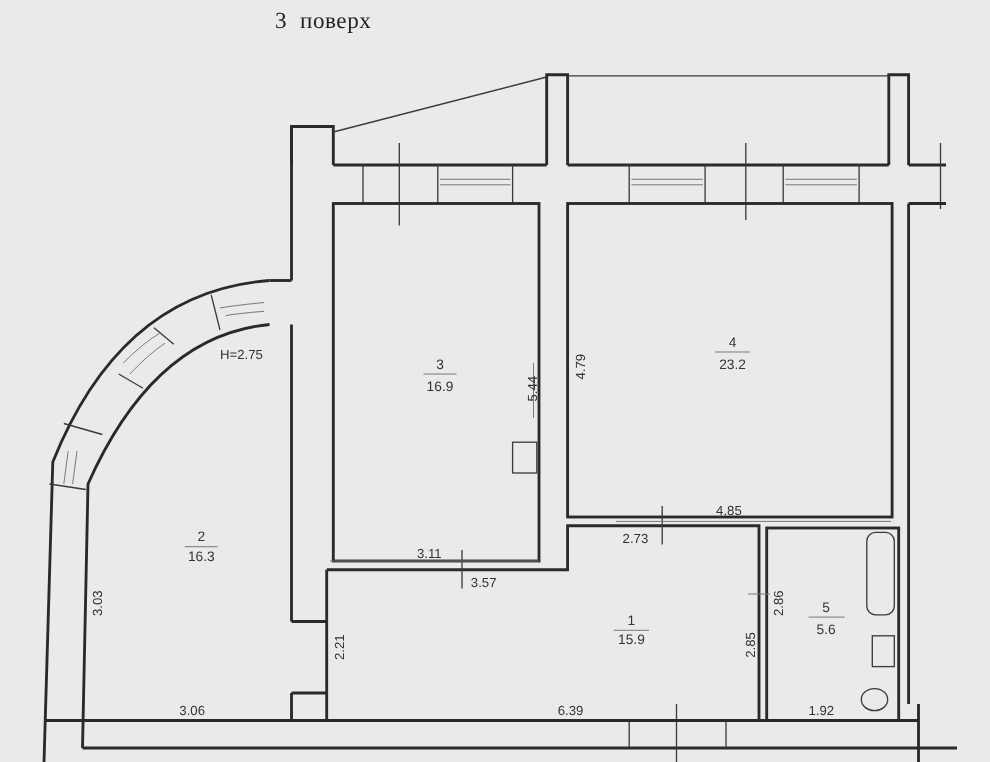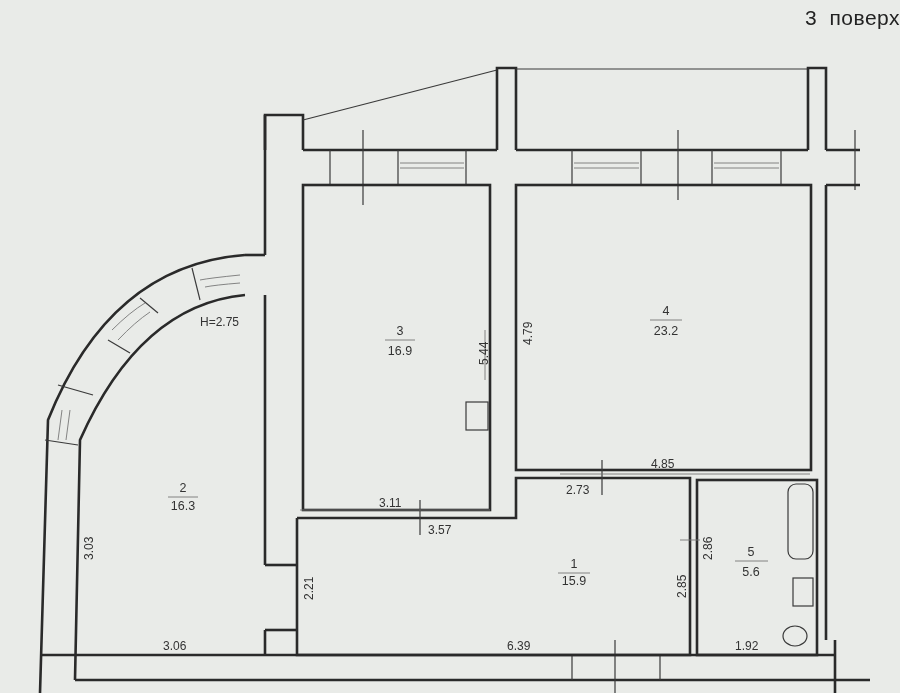--- a/index.html
+++ b/index.html
@@ -1,20 +1,20 @@
 <!DOCTYPE html>
 <html><head>
 <meta charset="utf-8">
 <style>
   html, body { margin:0; padding:0; }
   body { width:900px; height:693px; background:#e9ebe8; overflow:hidden; position:relative;
          font-family:"Liberation Sans", sans-serif; }
   #plan { position:absolute; left:0; top:0; width:900px; height:693px; }
-  .title { position:absolute; left:0; top:6px; width:900px; text-align:right; padding-left:250px; box-sizing:border-box;
-           font-size:21px; color:#222; letter-spacing:0.5px; word-spacing:6px; }
+  .title { position:absolute; left:0; top:6px; width:900px; text-align:left; padding-left:250px; box-sizing:border-box;
+           font-size:21px; color:#222; letter-spacing:0.5px; word-spacing:6px;font-family:Liberation Serif, serif; }
   .w { fill:none; stroke:#2a2a2a; stroke-width:2.6; }
   .t { fill:none; stroke:#3a3a3a; stroke-width:1.2; }
   .g { fill:none; stroke:#777; stroke-width:0.9; }
   .lbl { font-family:"Liberation Sans", sans-serif; fill:#333; font-size:12px; }
   .rm { font-family:"Liberation Sans", sans-serif; fill:#333; font-size:12.5px; text-anchor:middle; }
 </style>
 </head>
 <body>
 
 <div class="title">3  поверх</div>

